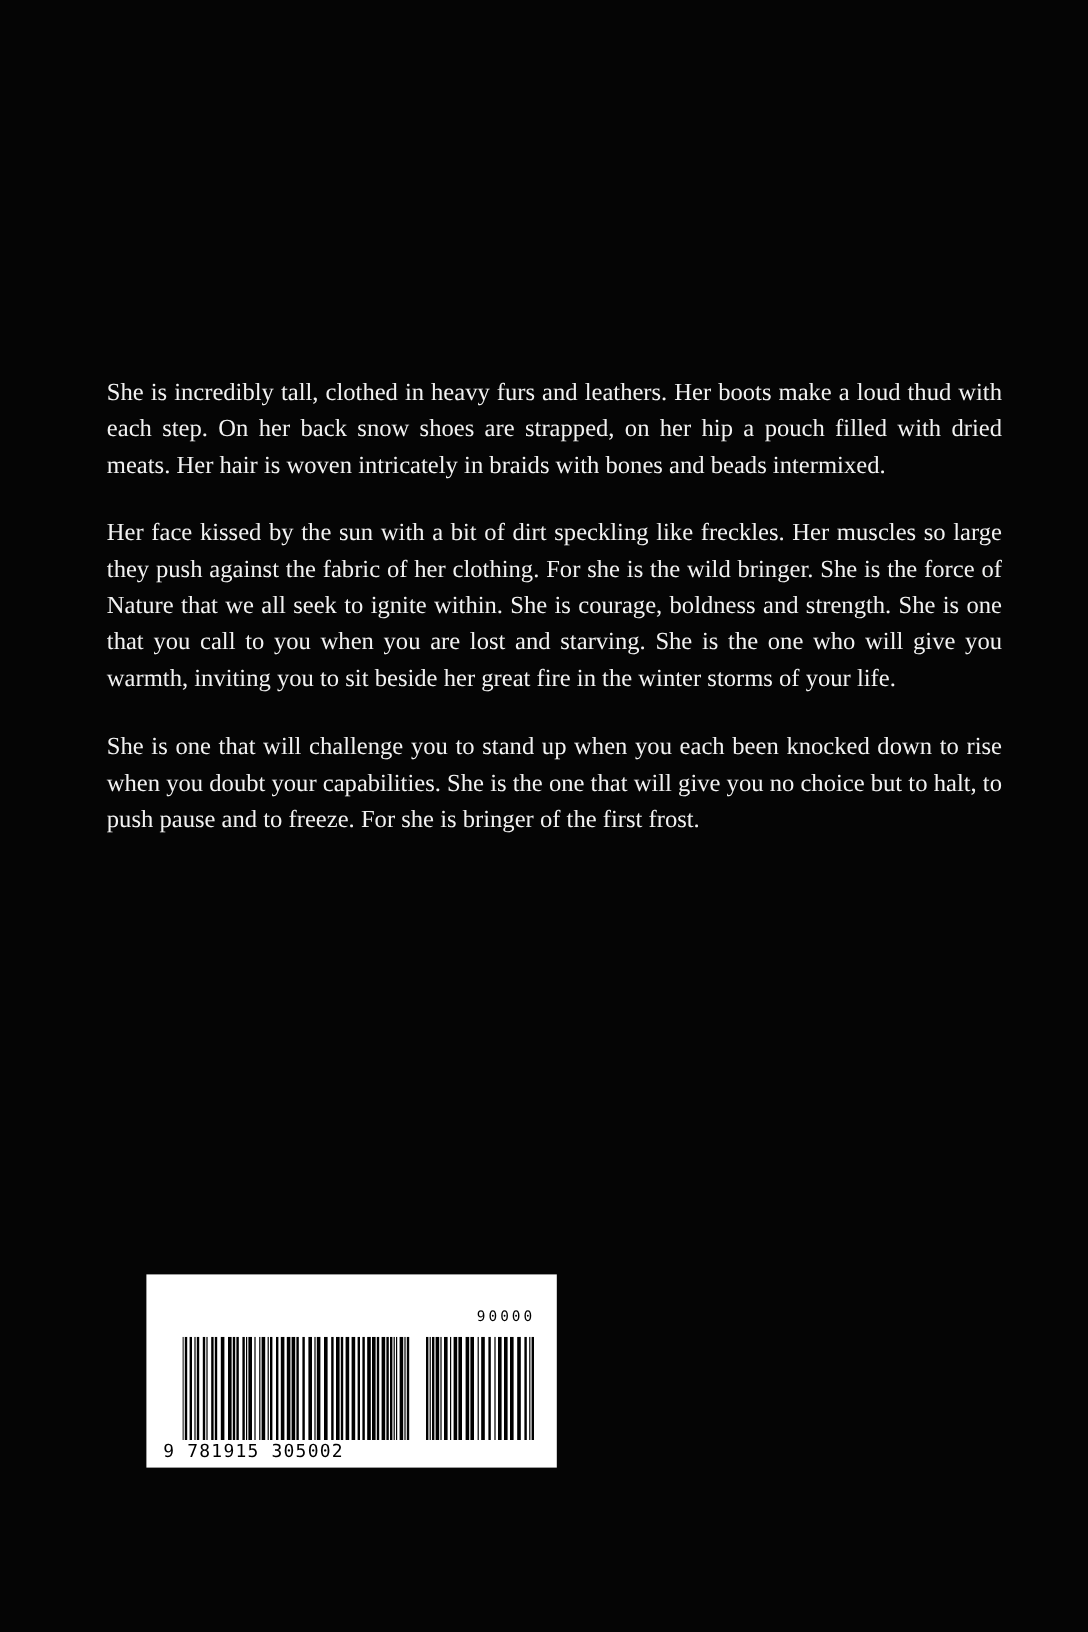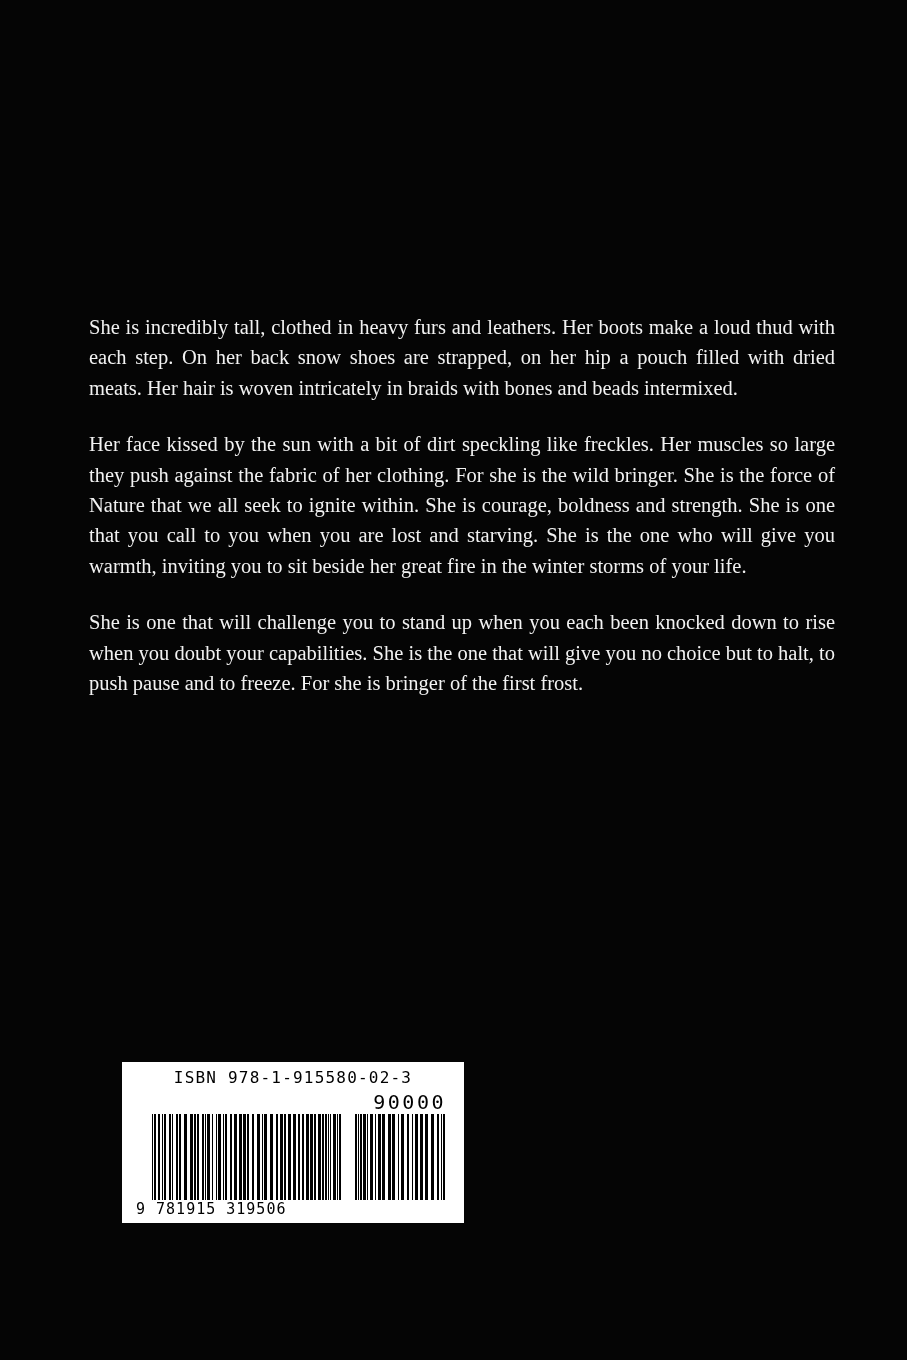--- a/index.html
+++ b/index.html
@@ -68,21 +68,21 @@
     letter-spacing: 1.2px;
     color: #000000;
     white-space: nowrap;
   }
 
   .supp-text {
     position: absolute;
     right: 18px;
     top: 28px;
     font-family: "DejaVu Sans Mono", monospace;
-    font-size: 20px;
+    font-size: 12px;
     letter-spacing: 2.5px;
     color: #000000;
   }
 
   .bars-main {
     position: absolute;
     left: 30px;
     top: 52px;
     width: 190px;
     height: 86px;
@@ -128,21 +128,20 @@
 
 <div class="page">
 
   <div class="blurb">
     <p>She is incredibly tall, clothed in heavy furs and leathers. Her boots make a loud thud with each step. On her back snow shoes are strapped, on her hip a pouch filled with dried meats. Her hair is woven intricately in braids with bones and beads intermixed.</p>
     <p>Her face kissed by the sun with a bit of dirt speckling like freckles. Her muscles so large they push against the fabric of her clothing. For she is the wild bringer. She is the force of Nature that we all seek to ignite within. She is courage, boldness and strength. She is one that you call to you when you are lost and starving. She is the one who will give you warmth, inviting you to sit beside her great fire in the winter storms of your life.</p>
     <p>She is one that will challenge you to stand up when you each been knocked down to rise when you doubt your capabilities. She is the one that will give you no choice but to halt, to push pause and to freeze. For she is bringer of the first frost.</p>
   </div>
 
   <div class="barcode-box">
-    <div class="isbn-text">ISBN 978-1-915580-02-3</div>
     <div class="supp-text">90000</div>
     <div class="bars-main">
         <div class="bar" style="width: 1px; background: rgb(0, 0, 0);"></div>
         <div class="gap" style="width: 1px;"></div>
         <div class="bar" style="width: 2px; background: rgb(0, 0, 0);"></div>
         <div class="gap" style="width: 2px;"></div>
         <div class="bar" style="width: 2px; background: rgb(0, 0, 0);"></div>
         <div class="gap" style="width: 2px;"></div>
         <div class="bar" style="width: 1px; background: rgb(0, 0, 0);"></div>
         <div class="gap" style="width: 1px;"></div>
@@ -274,16 +273,16 @@
         <div class="bar" style="width: 3px; background: rgb(0, 0, 0);"></div>
         <div class="gap" style="width: 3px;"></div>
         <div class="bar" style="width: 3px; background: rgb(0, 0, 0);"></div>
         <div class="gap" style="width: 3px;"></div>
         <div class="bar" style="width: 2px; background: rgb(0, 0, 0);"></div>
         <div class="gap" style="width: 2px;"></div>
         <div class="bar" style="width: 1px; background: rgb(0, 0, 0);"></div>
         <div class="gap" style="width: 1px;"></div>
         <div class="bar" style="width: 2px; background: rgb(0, 0, 0);"></div>
       </div>
-    <div class="ean-text">9 781915 319506</div>
+    <div class="ean-text">9 781915 305002</div>
   </div>
 
 </div>
 
 </body></html>

